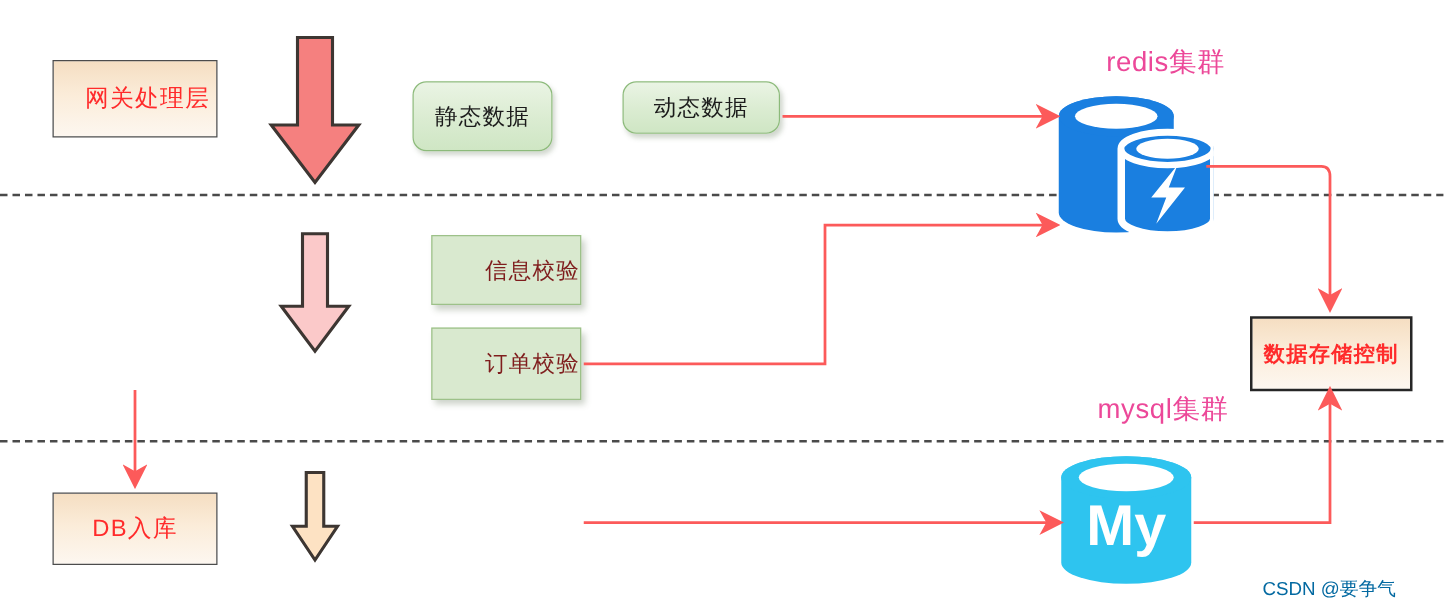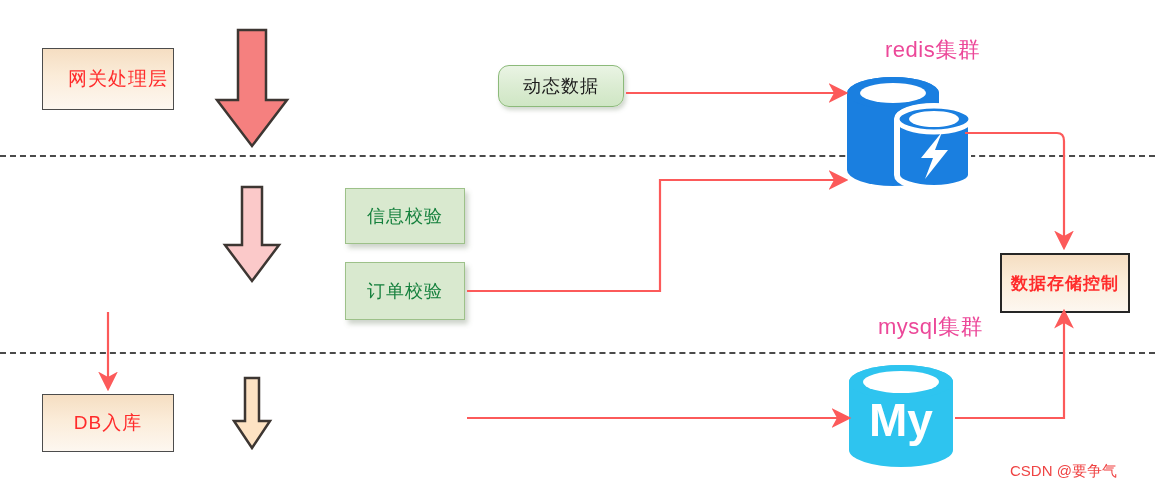--- a/index.html
+++ b/index.html
@@ -78,22 +78,22 @@
   .green-rounded.static-data  { left: 330px; top: 65px;  width: 112px; height: 56px; }
   .green-rounded.dynamic-data { left: 498px; top: 65px;  width: 126px; height: 42px; }
 
   .green-rect {
     position: absolute;
     box-sizing: border-box;
     border: 1.5px solid #9dc189;
     background: #d9e9cf;
     display: flex;
     align-items: center;
-    justify-content: center;
-    color: #15803d;
+    justify-content: flex-end;
+    color: #7f1d1d;
     font-size: 18px;
     letter-spacing: 1px;
     white-space: nowrap;
     box-shadow: 3px 4px 5px rgba(90,110,80,0.3);
   }
   .green-rect.info-check  { left: 345px; top: 188px; width: 120px; height: 56px; }
   .green-rect.order-check { left: 345px; top: 262px; width: 120px; height: 58px; }
   .green-rect.async-db    { left: 345px; top: 392px; width: 120px; height: 54px; }
 
   
@@ -119,21 +119,21 @@
     left: 0; top: 0;
     width: 1155px; height: 493px;
     pointer-events: none;
   }
 
   
   .watermark {
     position: absolute;
     left: 1010px;
     top: 462px;
-    color: #ef4444;
+    color: #0369a1;
     font-size: 15px;
     white-space: nowrap;
   }
 </style>
 </head>
 <body>
 
 <div id="canvas">
 
   <div class="divider d1"></div>
@@ -155,20 +155,23 @@
     <svg width="62" height="100" viewBox="0 0 62 100">
       <polygon points="21,2 41,2 41,60 58,60 31,96 4,60 21,60" fill="#fbc9c9" stroke="#3d3632" stroke-width="2.5" stroke-linejoin="miter"></polygon>
     </svg>
   </div>
   <div class="big-arrow" style="left:230px; top:376px;">
     <svg width="44" height="76" viewBox="0 0 44 76">
       <polygon points="15,2 29,2 29,45 40,45 22,72 4,45 15,45" fill="#fde2c3" stroke="#3d3632" stroke-width="2.5" stroke-linejoin="miter"></polygon>
     </svg>
   </div>
 
+  <div class="green-rounded static-data">
+    <span>静态数据</span>
+  </div>
   <div class="green-rounded dynamic-data">
     <span>动态数据</span>
   </div>
   <div class="green-rect info-check">
     <span>信息校验</span>
   </div>
   <div class="green-rect order-check">
     <span>订单校验</span>
   </div>
 

